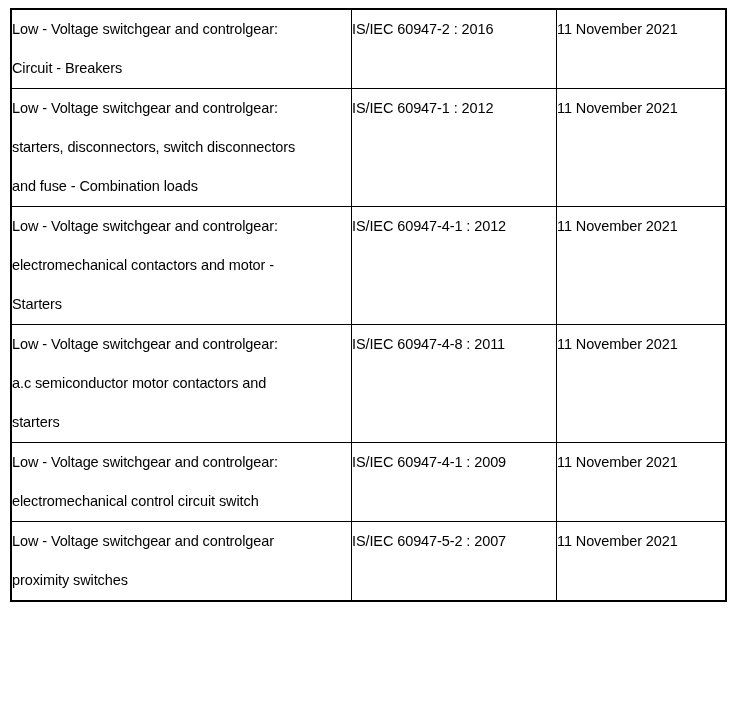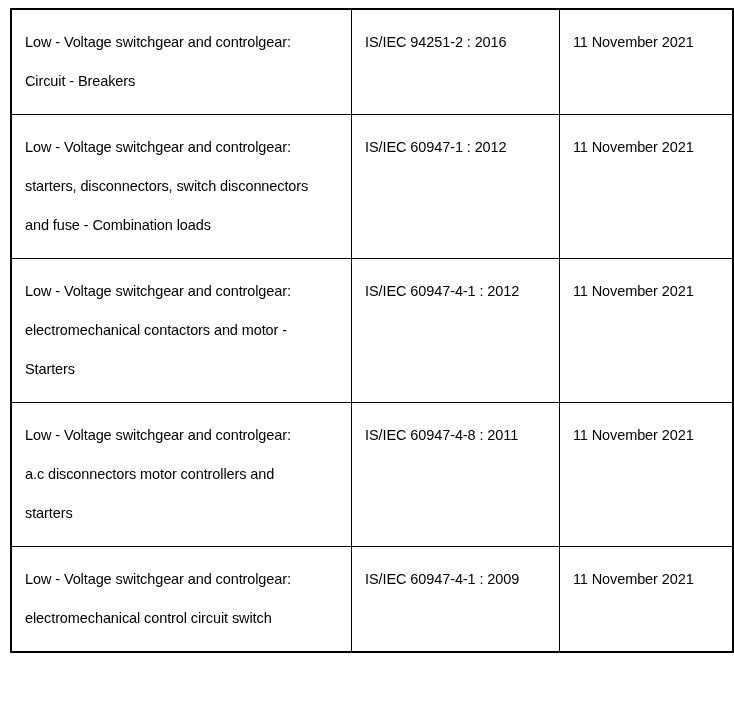--- a/index.html
+++ b/index.html
@@ -19,21 +19,21 @@
   table.standards {
     border-collapse: collapse;
     table-layout: fixed;
     border: 2px solid #000000;
   }
   table.standards td {
     border: 1.5px solid #000000;
     vertical-align: top;
     font-size: 14.5px;
     line-height: 39px;
-    padding: 13px;
+    padding: 0;
     overflow: hidden;
   }
   td.cell-description { padding-left: 11px; width: 339px; }
   td.cell-standard    { padding-left: 17px; width: 204px; }
   td.cell-date        { padding-left: 16px; width: 168px; }
   .line, .cell-text {
     white-space: nowrap;
     letter-spacing: -0.1px;
   }
 </style>
@@ -42,21 +42,21 @@
 
 <div class="table-wrap">
   <table class="standards">
     <tbody>
         <tr>
           <td class="cell-description">
             <div class="line">Low - Voltage switchgear and controlgear:</div>
             <div class="line">Circuit - Breakers</div>
           </td>
           <td class="cell-standard">
-            <div class="cell-text">IS/IEC 94251-2 : 2016</div>
+            <div class="cell-text">IS/IEC 60947-2 : 2016</div>
           </td>
           <td class="cell-date">
             <div class="cell-text">11 November 2021</div>
           </td>
         </tr>
         <tr>
           <td class="cell-description">
             <div class="line">Low - Voltage switchgear and controlgear:</div>
             <div class="line">starters, disconnectors, switch disconnectors</div>
             <div class="line">and fuse - Combination loads</div>
@@ -77,21 +77,21 @@
           <td class="cell-standard">
             <div class="cell-text">IS/IEC 60947-4-1 : 2012</div>
           </td>
           <td class="cell-date">
             <div class="cell-text">11 November 2021</div>
           </td>
         </tr>
         <tr>
           <td class="cell-description">
             <div class="line">Low - Voltage switchgear and controlgear:</div>
-            <div class="line">a.c disconnectors motor controllers and</div>
+            <div class="line">a.c semiconductor motor contactors and</div>
             <div class="line">starters</div>
           </td>
           <td class="cell-standard">
             <div class="cell-text">IS/IEC 60947-4-8 : 2011</div>
           </td>
           <td class="cell-date">
             <div class="cell-text">11 November 2021</div>
           </td>
         </tr>
         <tr>
@@ -99,15 +99,27 @@
             <div class="line">Low - Voltage switchgear and controlgear:</div>
             <div class="line">electromechanical control circuit switch</div>
           </td>
           <td class="cell-standard">
             <div class="cell-text">IS/IEC 60947-4-1 : 2009</div>
           </td>
           <td class="cell-date">
             <div class="cell-text">11 November 2021</div>
           </td>
         </tr>
+        <tr>
+          <td class="cell-description">
+            <div class="line">Low - Voltage switchgear and controlgear</div>
+            <div class="line">proximity switches</div>
+          </td>
+          <td class="cell-standard">
+            <div class="cell-text">IS/IEC 60947-5-2 : 2007</div>
+          </td>
+          <td class="cell-date">
+            <div class="cell-text">11 November 2021</div>
+          </td>
+        </tr>
       </tbody>
   </table>
 </div>
 
 </body></html>

